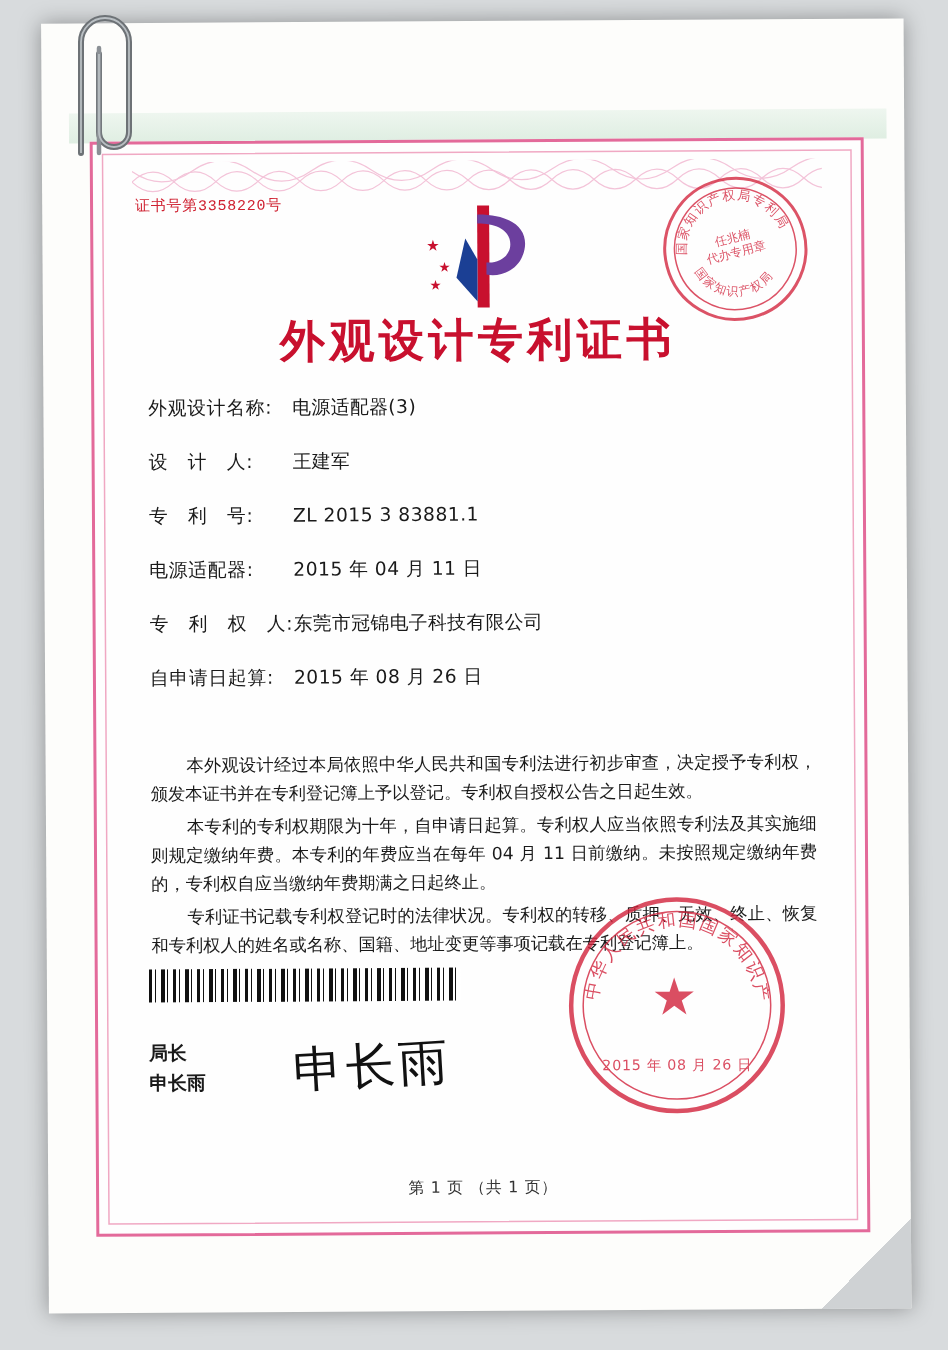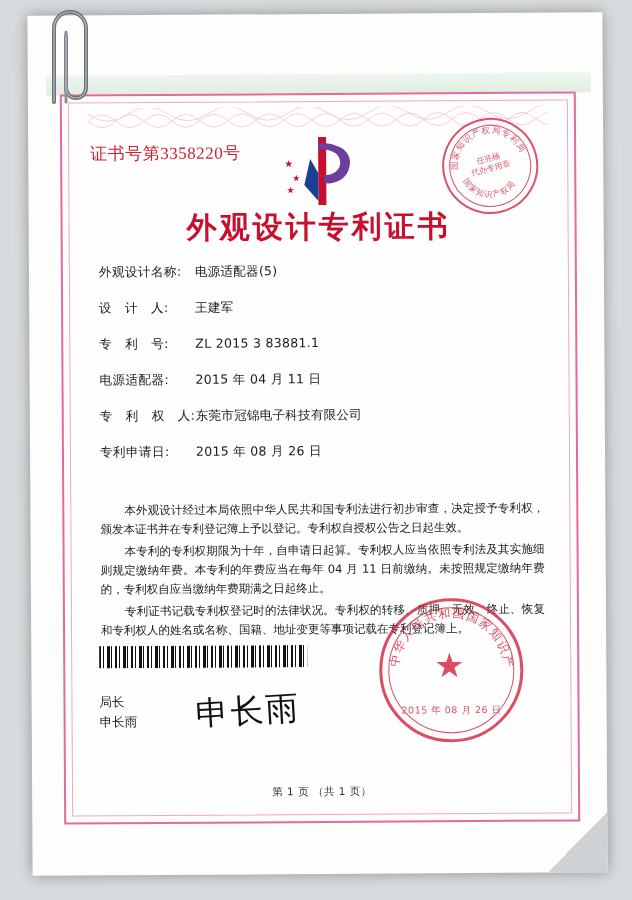--- a/index.html
+++ b/index.html
@@ -70,25 +70,25 @@
     left: 26px;
     width: 460px;
     height: 26px;
     top: 12px;
     opacity: 0.5;
   }
 
   
   #cert-no {
     position: absolute;
-    left: 28px; top: 46px;
-    font-size: 17px;
+    left: 28px; top: 34px;
+    font-size: 10px;
     color: #cf2030;
     letter-spacing: 0.5px;
-    font-family: Liberation Serif, serif;
+    font-family: Liberation Mono, monospace;
   }
   #emblem {
     position: absolute;
     left: 212px; top: 38px;
     width: 92px; height: 78px;
   }
   #cert-title {
     position: absolute;
     left: 0; right: 0; top: 112px;
     text-align: center;
@@ -179,20 +179,21 @@
         #111 12px, #111 13px, #fff 13px, #fff 16px);
   }
 
   
   #director-label {
     position: absolute;
     left: 34px; top: 596px;
     font-size: 12.5px;
     line-height: 20px;
     color: #1a1a1a;
+    font-weight: bold;
   }
   #signature {
     position: absolute;
     left: 130px; top: 592px;
     width: 160px; height: 48px;
     font-family: "DejaVu Serif", "Liberation Serif", serif;
     font-size: 33px;
     color: #111;
     transform: rotate(-3deg);
     letter-spacing: 2px;
@@ -299,36 +300,36 @@
       <div class="center-text">
         <span>任兆楠</span><br>
         <span>代办专用章</span>
       </div>
     </div>
 
     <div id="cert-title">外观设计专利证书</div>
 
     <div id="fields">
       <div class="field-row">
-        <span class="field-label">外观设计名称:</span><span class="field-value">电源适配器(5)</span>
+        <span class="field-label">外观设计名称:</span><span class="field-value">电源适配器(3)</span>
       </div>
       <div class="field-row">
         <span class="field-label">设　计　人:</span><span class="field-value">王建军</span>
       </div>
       <div class="field-row">
         <span class="field-label">专　利　号:</span><span class="field-value">ZL 2015 3 83881.1</span>
       </div>
       <div class="field-row">
         <span class="field-label">电源适配器:</span><span class="field-value">2015 年 04 月 11 日</span>
       </div>
       <div class="field-row">
         <span class="field-label">专　利　权　人:</span><span class="field-value">东莞市冠锦电子科技有限公司</span>
       </div>
       <div class="field-row">
-        <span class="field-label">专利申请日:</span><span class="field-value">2015 年 08 月 26 日</span>
+        <span class="field-label">自申请日起算:</span><span class="field-value">2015 年 08 月 26 日</span>
       </div>
     </div>
 
     <div id="body-text">
       <p>本外观设计经过本局依照中华人民共和国专利法进行初步审查，决定授予专利权，颁发本证书并在专利登记簿上予以登记。专利权自授权公告之日起生效。</p>
       <p>本专利的专利权期限为十年，自申请日起算。专利权人应当依照专利法及其实施细则规定缴纳年费。本专利的年费应当在每年 04 月 11 日前缴纳。未按照规定缴纳年费的，专利权自应当缴纳年费期满之日起终止。</p>
       <p>专利证书记载专利权登记时的法律状况。专利权的转移、质押、无效、终止、恢复和专利权人的姓名或名称、国籍、地址变更等事项记载在专利登记簿上。</p>
     </div>
 
     <div id="barcode"></div>

